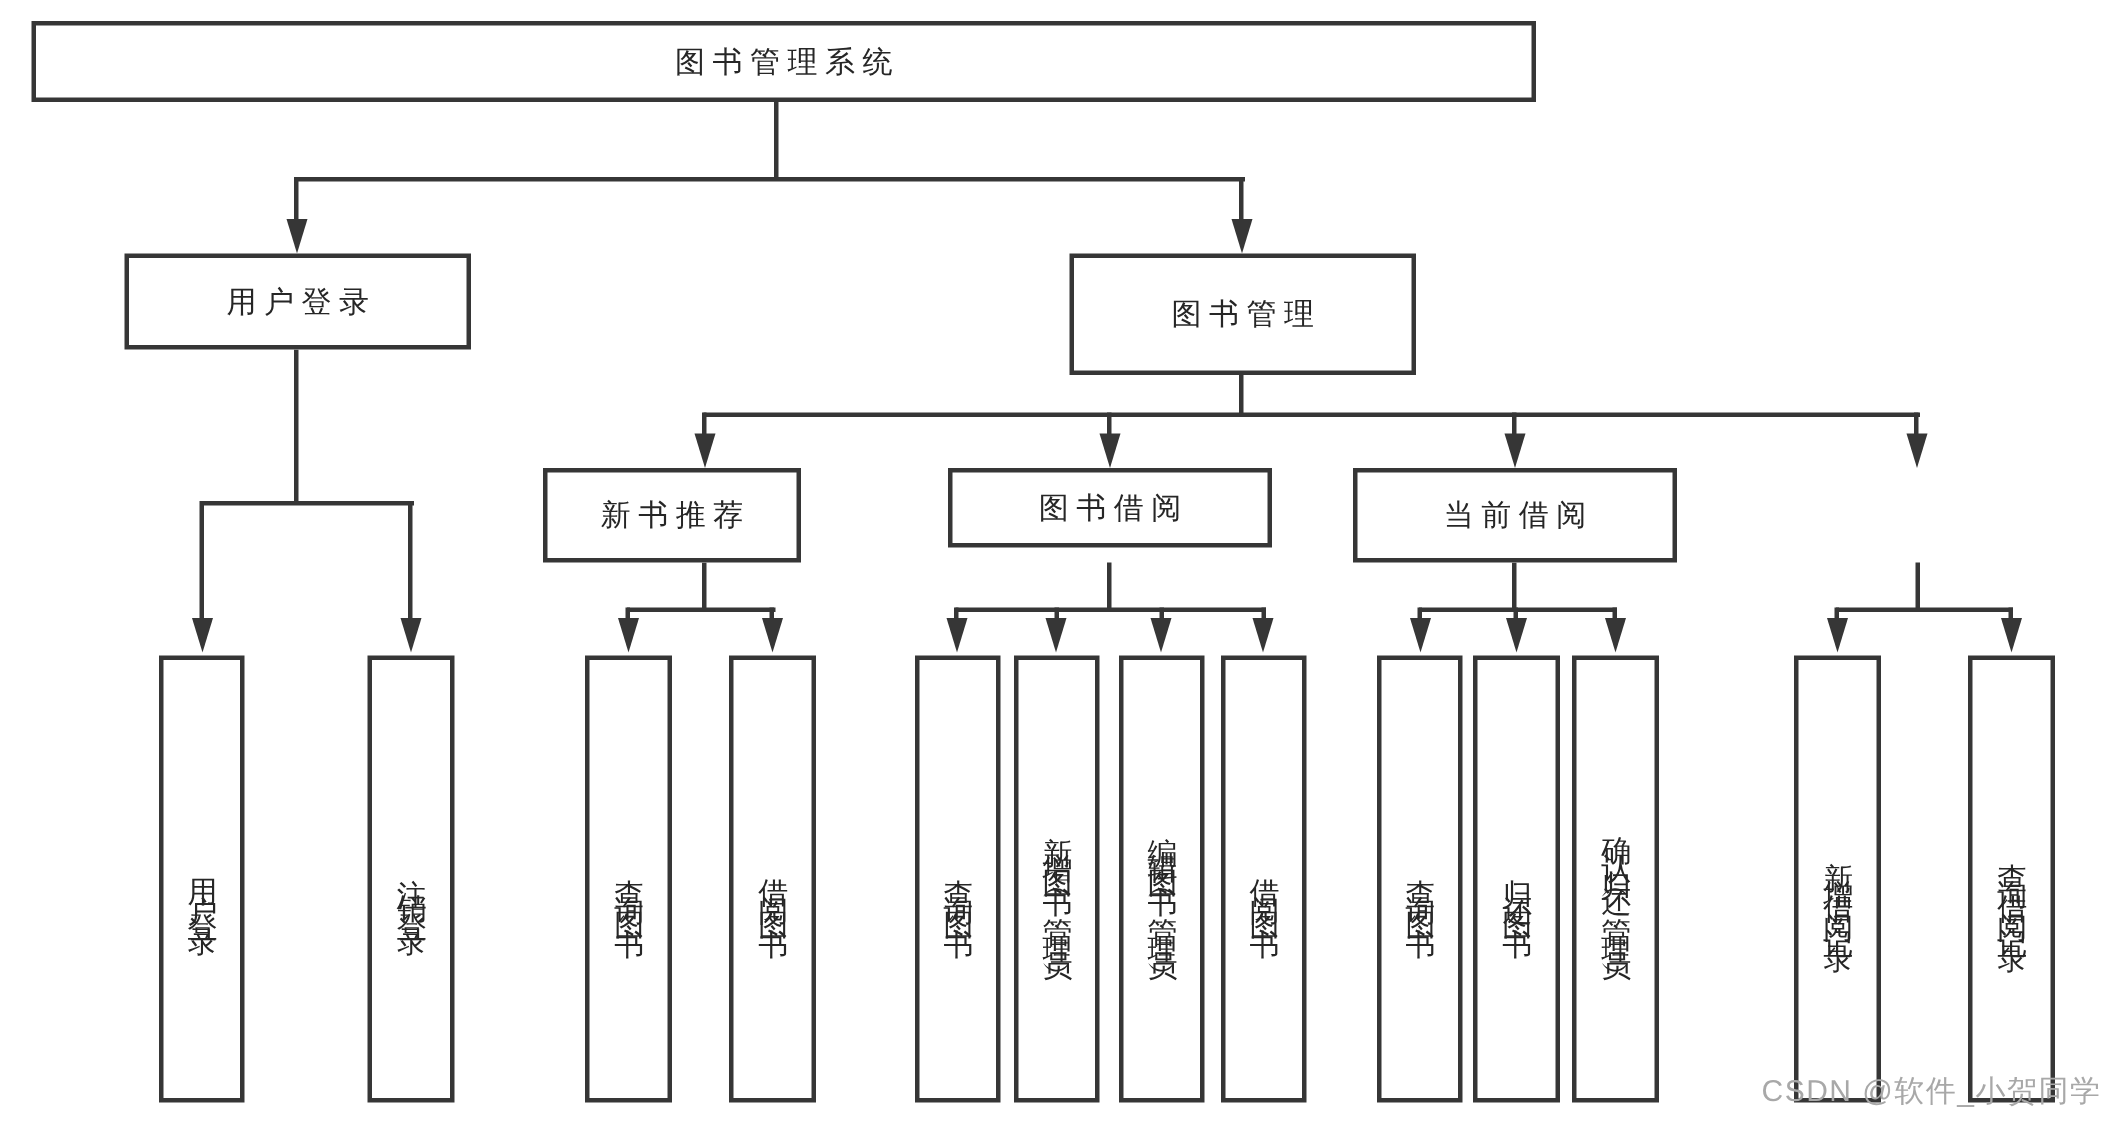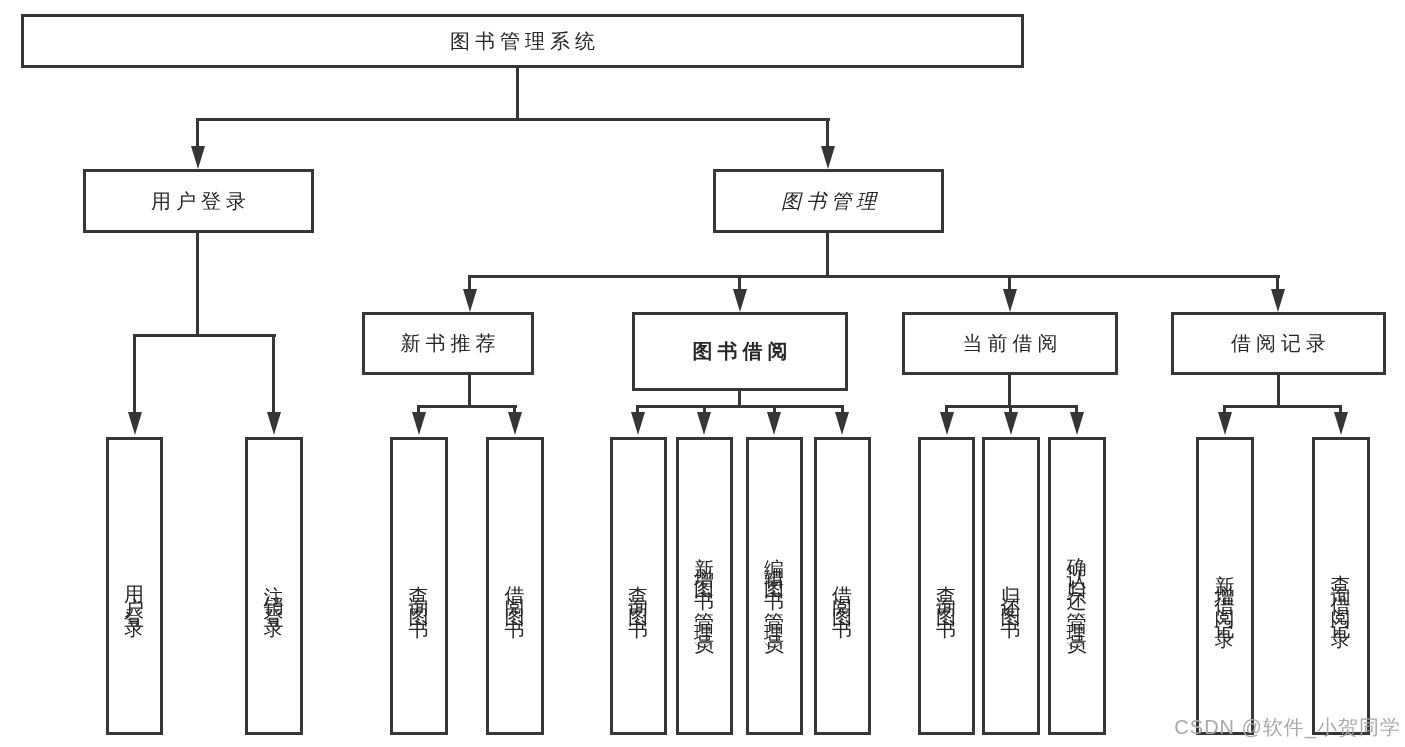--- a/index.html
+++ b/index.html
@@ -50,21 +50,21 @@
   <div class="vl" style="left:516px;top:68px;height:52px;"></div>
   <div class="hl" style="left:197px;top:118px;width:633px;"></div>
   <div class="vl" style="left:196px;top:118px;height:30px;"></div>
   <div class="vl" style="left:826px;top:118px;height:30px;"></div>
   <div class="arr" style="left:191px;top:146px;"></div>
   <div class="arr" style="left:821px;top:146px;"></div>
 
   <div class="box" style="left:83px;top:169px;width:231px;height:64px;">
     <span>用户登录</span>
   </div>
-  <div class="box" style="left:713px;top:169px;width:231px;height:64px;font-style:italic;">
+  <div class="box" style="left:713px;top:169px;width:231px;height:81px;">
     <span>图书管理</span>
   </div>
 
   <div class="vl" style="left:196px;top:233px;height:103px;"></div>
   <div class="hl" style="left:134px;top:334px;width:142px;"></div>
   <div class="vl" style="left:133px;top:334px;height:82px;"></div>
   <div class="vl" style="left:272px;top:334px;height:82px;"></div>
   <div class="arr" style="left:128px;top:412px;"></div>
   <div class="arr" style="left:267px;top:412px;"></div>
 
@@ -75,28 +75,25 @@
   <div class="vl" style="left:1008px;top:275px;height:17px;"></div>
   <div class="vl" style="left:1276px;top:275px;height:17px;"></div>
   <div class="arr" style="left:463px;top:289px;"></div>
   <div class="arr" style="left:733px;top:289px;"></div>
   <div class="arr" style="left:1003px;top:289px;"></div>
   <div class="arr" style="left:1271px;top:289px;"></div>
 
   <div class="box" style="left:362px;top:312px;width:172px;height:63px;">
     <span>新书推荐</span>
   </div>
-  <div class="box" style="left:632px;top:312px;width:216px;height:79px;font-weight:bold;">
+  <div class="box" style="left:632px;top:312px;width:216px;height:53px;">
     <span>图书借阅</span>
   </div>
   <div class="box" style="left:902px;top:312px;width:216px;height:63px;">
     <span>当前借阅</span>
-  </div>
-  <div class="box" style="left:1171px;top:312px;width:215px;height:63px;">
-    <span>借阅记录</span>
   </div>
 
   <div class="vl" style="left:468px;top:375px;height:32px;"></div>
   <div class="hl" style="left:418px;top:405px;width:99px;"></div>
   <div class="vl" style="left:417px;top:405px;height:10px;"></div>
   <div class="vl" style="left:513px;top:405px;height:10px;"></div>
   <div class="arr" style="left:412px;top:412px;"></div>
   <div class="arr" style="left:508px;top:412px;"></div>
 
   <div class="vl" style="left:738px;top:375px;height:32px;"></div>

